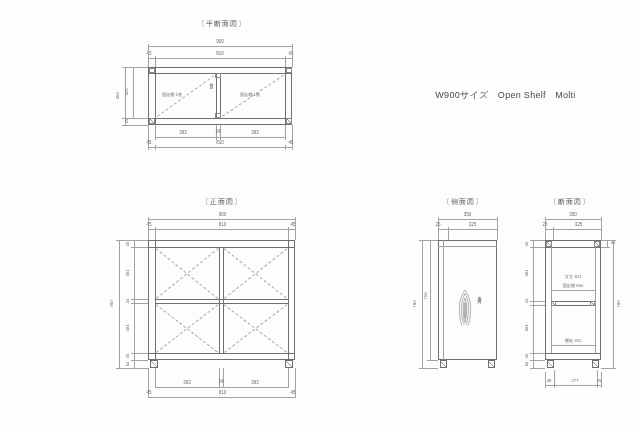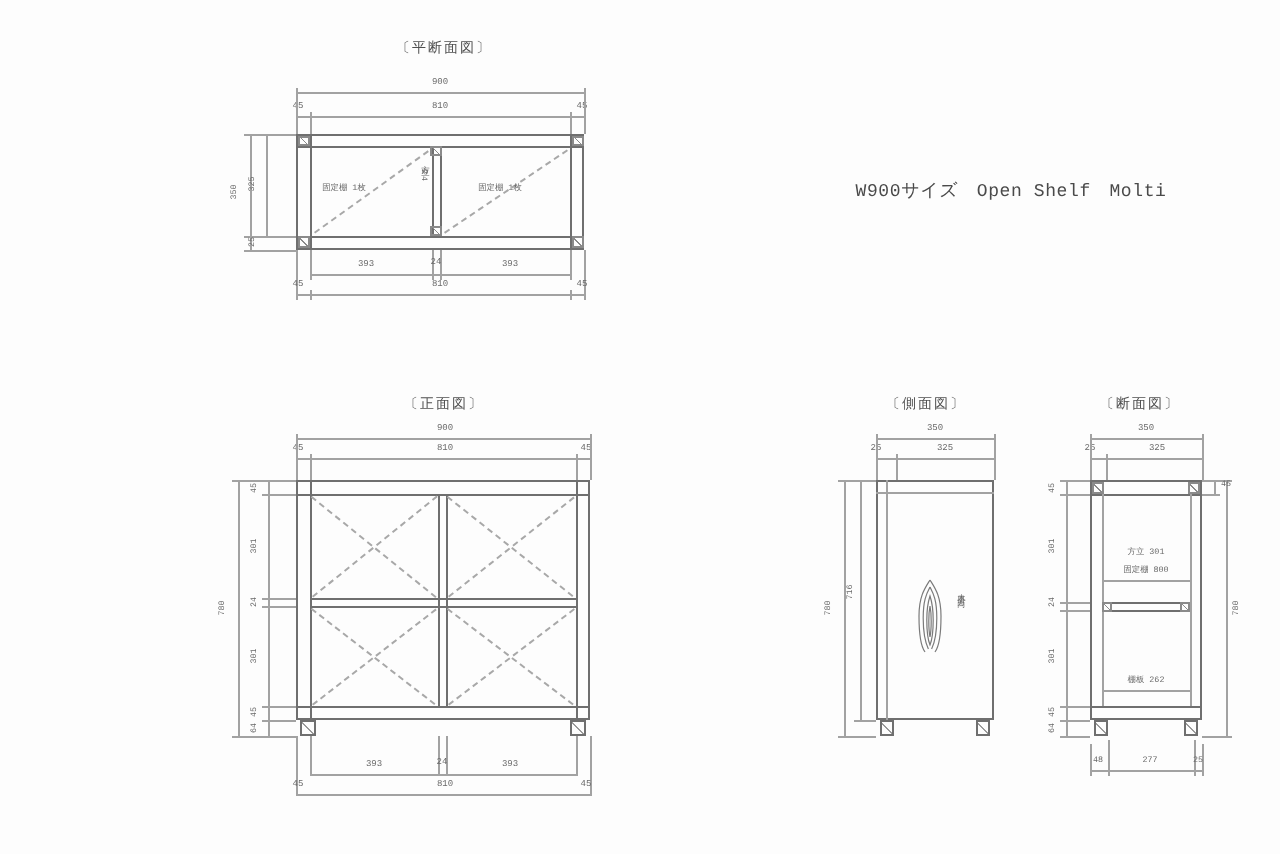--- a/index.html
+++ b/index.html
@@ -1,17 +1,17 @@
 <!DOCTYPE html>
 <html><head>
 <meta charset="utf-8">
 <style>
   html,body{margin:0;padding:0;background:#fff}
   .canvas{position:relative;width:640px;height:427px;background:#fdfdfd;overflow:hidden;
-          font-family:Liberation Mono, monospace;color:#5c5c5c}
+          font-family:Liberation Sans, sans-serif;color:#5c5c5c}
   .view{position:absolute;inset:0}
   .hl{position:absolute;height:1px;background:#a2a2a2}
   .vl{position:absolute;width:1px;background:#a2a2a2}
   .dk{background:#6f6f6f}
   .rect{position:absolute;border:1px solid #6f6f6f;box-sizing:border-box;background:transparent}
   .dg{position:absolute;height:0;border-top:1px dashed #a8a8a8;transform-origin:0 0}
   .lab{position:absolute;font-size:4.5px;line-height:1;text-align:center;white-space:nowrap;color:#6a6a6a}
   .s4{font-size:4.2px}
   .rlab{position:absolute;width:16px;height:8px;font-size:4.2px;line-height:8px;text-align:center;
         transform:rotate(-90deg);white-space:nowrap;color:#6a6a6a}

